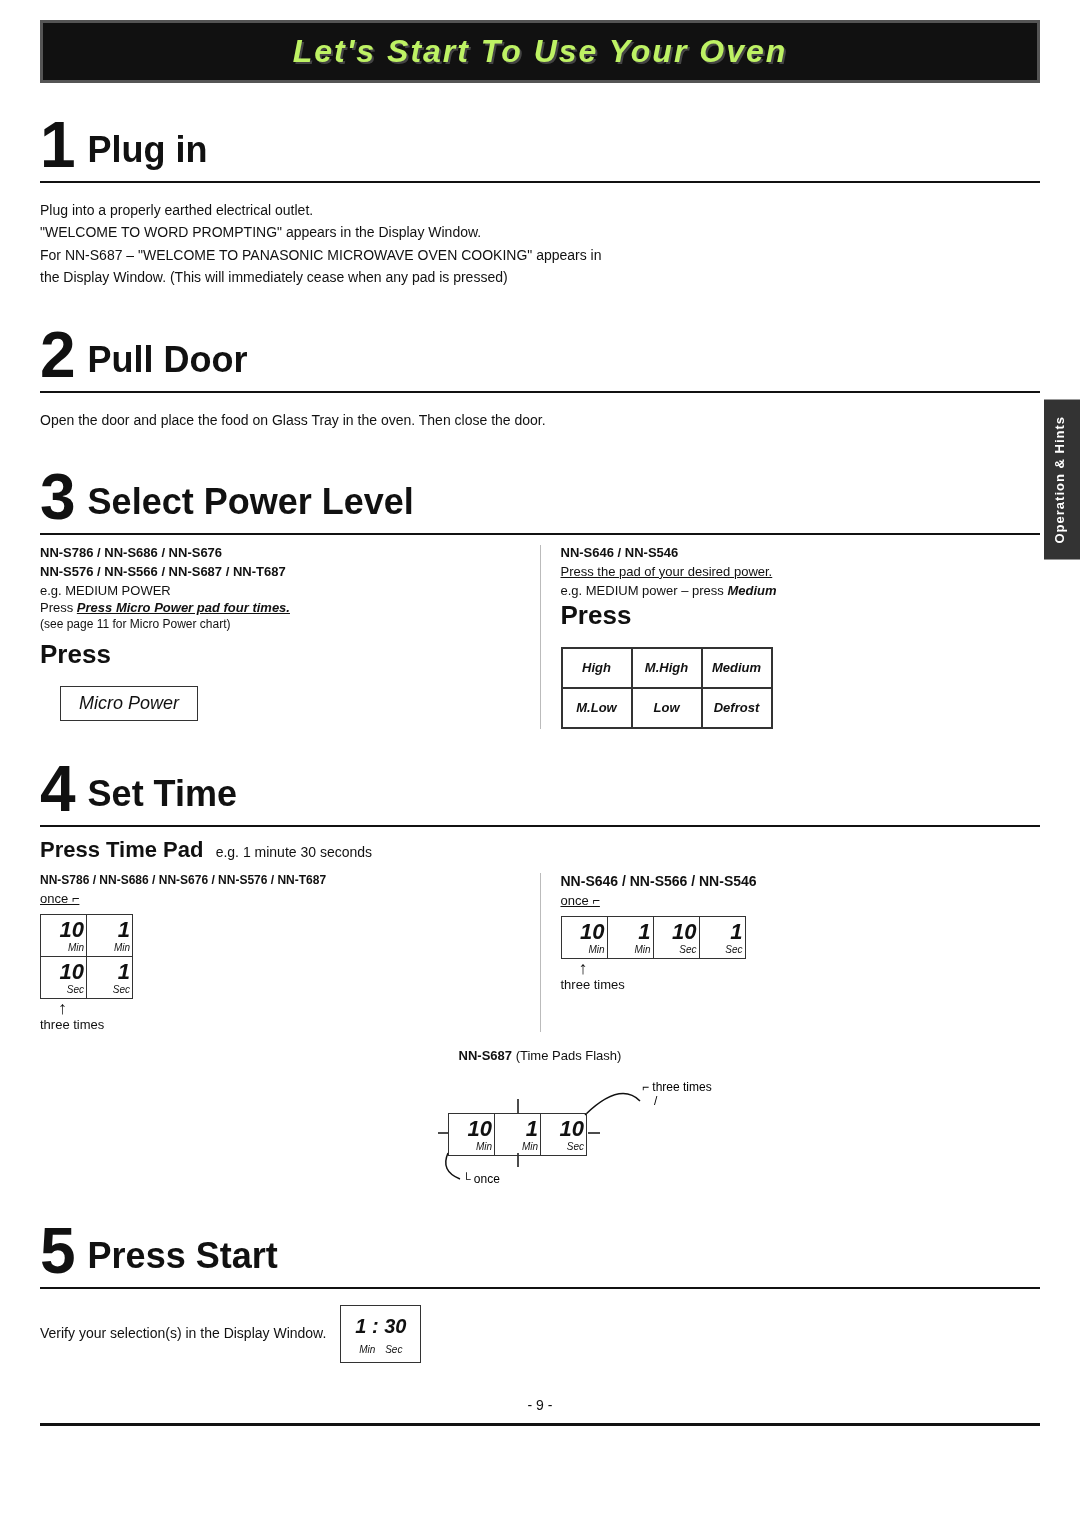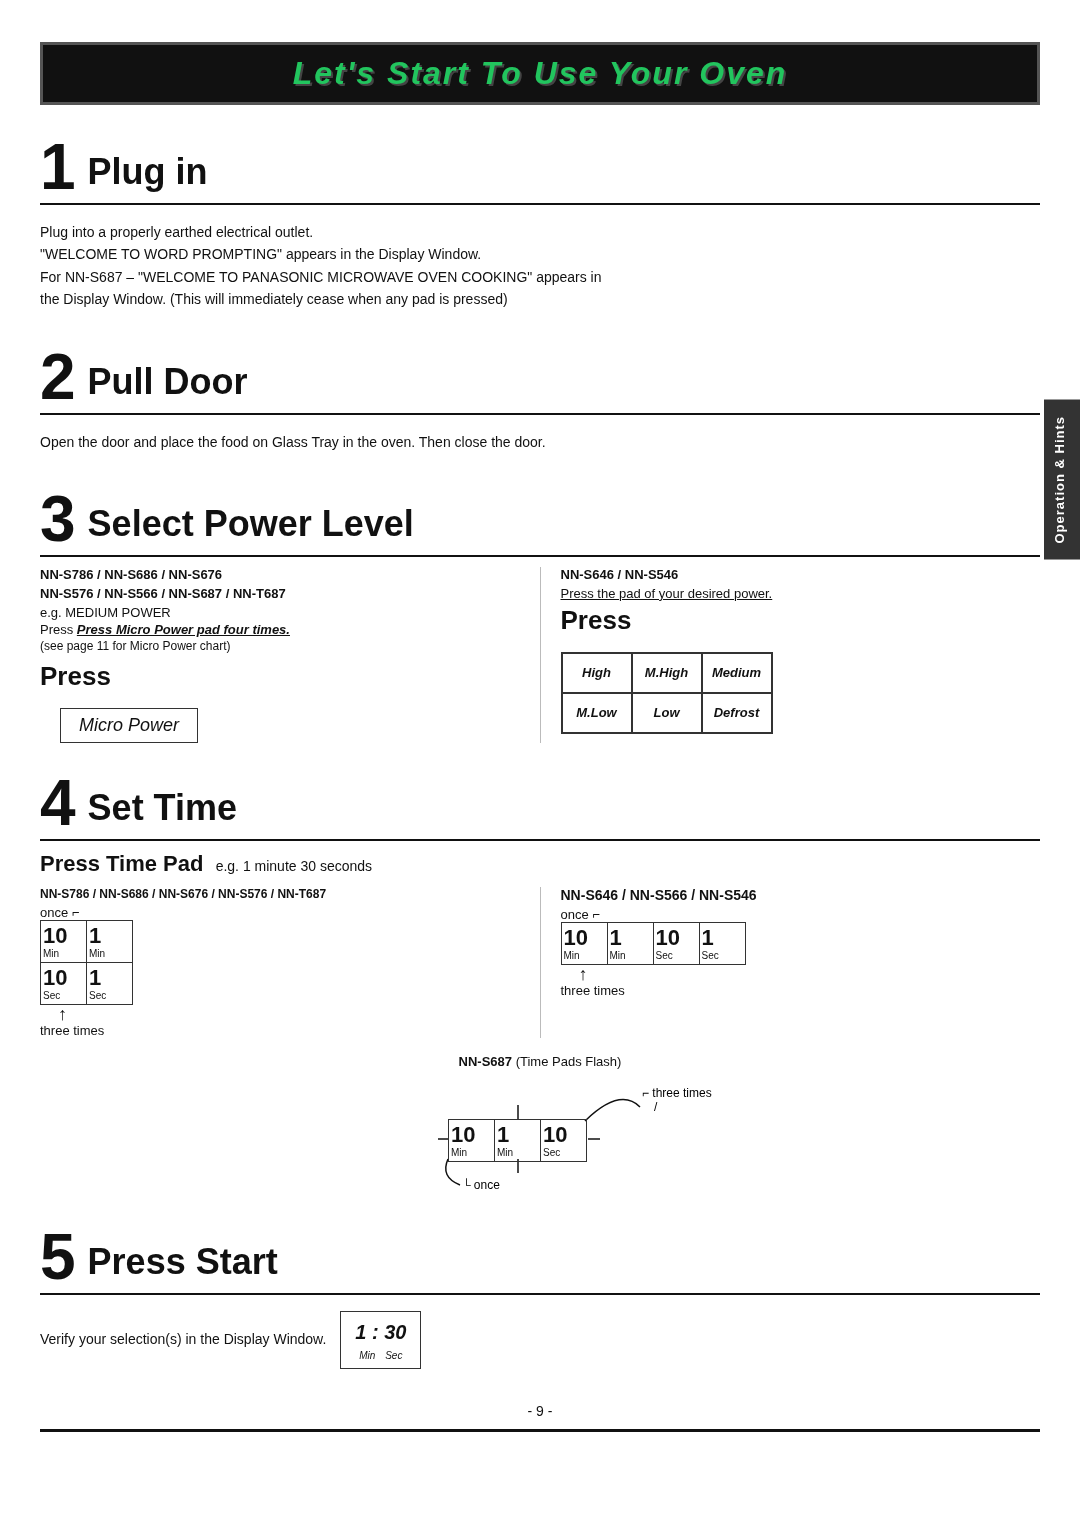--- a/index.html
+++ b/index.html
@@ -10,26 +10,25 @@
       font-family: Arial, Helvetica, sans-serif;
       font-size: 15px;
       color: #111;
       padding: 20px 40px 40px 40px;
       position: relative;
     }
 
     
     .header-banner {
       background: #111;
-      color: #22c55e;
+      color: #bef264;
       text-align: center;
       padding: 10px 20px;
       margin-bottom: 30px;
       border: 3px solid #555;
-      margin-top: 22px;
     }
     .header-banner h1 {
       font-size: 32px;
       font-weight: 900;
       letter-spacing: 2px;
       font-style: italic;
       text-shadow: 2px 2px 0 #444;
       font-family: 'Arial Black', Arial, sans-serif;
     }
 
@@ -140,24 +139,25 @@
 
     
     .time-pad-table {
       border-collapse: collapse;
       display: inline-table;
     }
     .time-pad-table td {
       border: 1.5px solid #333;
       width: 46px;
       height: 42px;
-      text-align: left;
+      text-align: right;
       vertical-align: top;
       padding: 4px 2px 2px 2px;
       font-size: 11px;
+      font-style: italic;
     }
     .time-pad-table td .big-num {
       font-size: 22px;
       font-weight: 900;
       line-height: 1;
       display: block;
     }
     .time-pad-label {
       font-size: 10px;
     }
@@ -172,21 +172,22 @@
       padding-right: 20px;
       border-right: 1px solid #bbb;
     }
     .set-time-right {
       flex: 1;
       padding-left: 20px;
     }
 
     .once-label {
       font-size: 13px;
-      margin-bottom: 0;
+      margin-bottom: 8px;
+      text-decoration: underline;
     }
     .three-times-label {
       font-size: 13px;
       margin-left: 0;
     }
 
     
     .nn687-section {
       text-align: center;
       margin-top: 16px;
@@ -328,20 +329,21 @@
       </div>
       <div class="see-page">(see page 11 for Micro Power chart)</div>
       <div class="press-heading">Press</div>
       <div class="micro-power-box">Micro Power</div>
     </div>
     <div class="col-right">
       <div class="model-label">NN-S646 / NN-S546</div>
       <div style="font-size:13px; margin-bottom:4px;">
         <span style="text-decoration:underline;">Press the pad of your desired power.</span>
       </div>
+      <div class="eg-text">e.g. MEDIUM power – press <span style="font-style:italic;font-weight:bold;">Medium</span></div>
       <div class="press-heading">Press</div>
       <div class="power-grid">
         <div class="power-cell">High</div>
         <div class="power-cell">M.High</div>
         <div class="power-cell">Medium</div>
         <div class="power-cell">M.Low</div>
         <div class="power-cell">Low</div>
         <div class="power-cell">Defrost</div>
       </div>
     </div>

